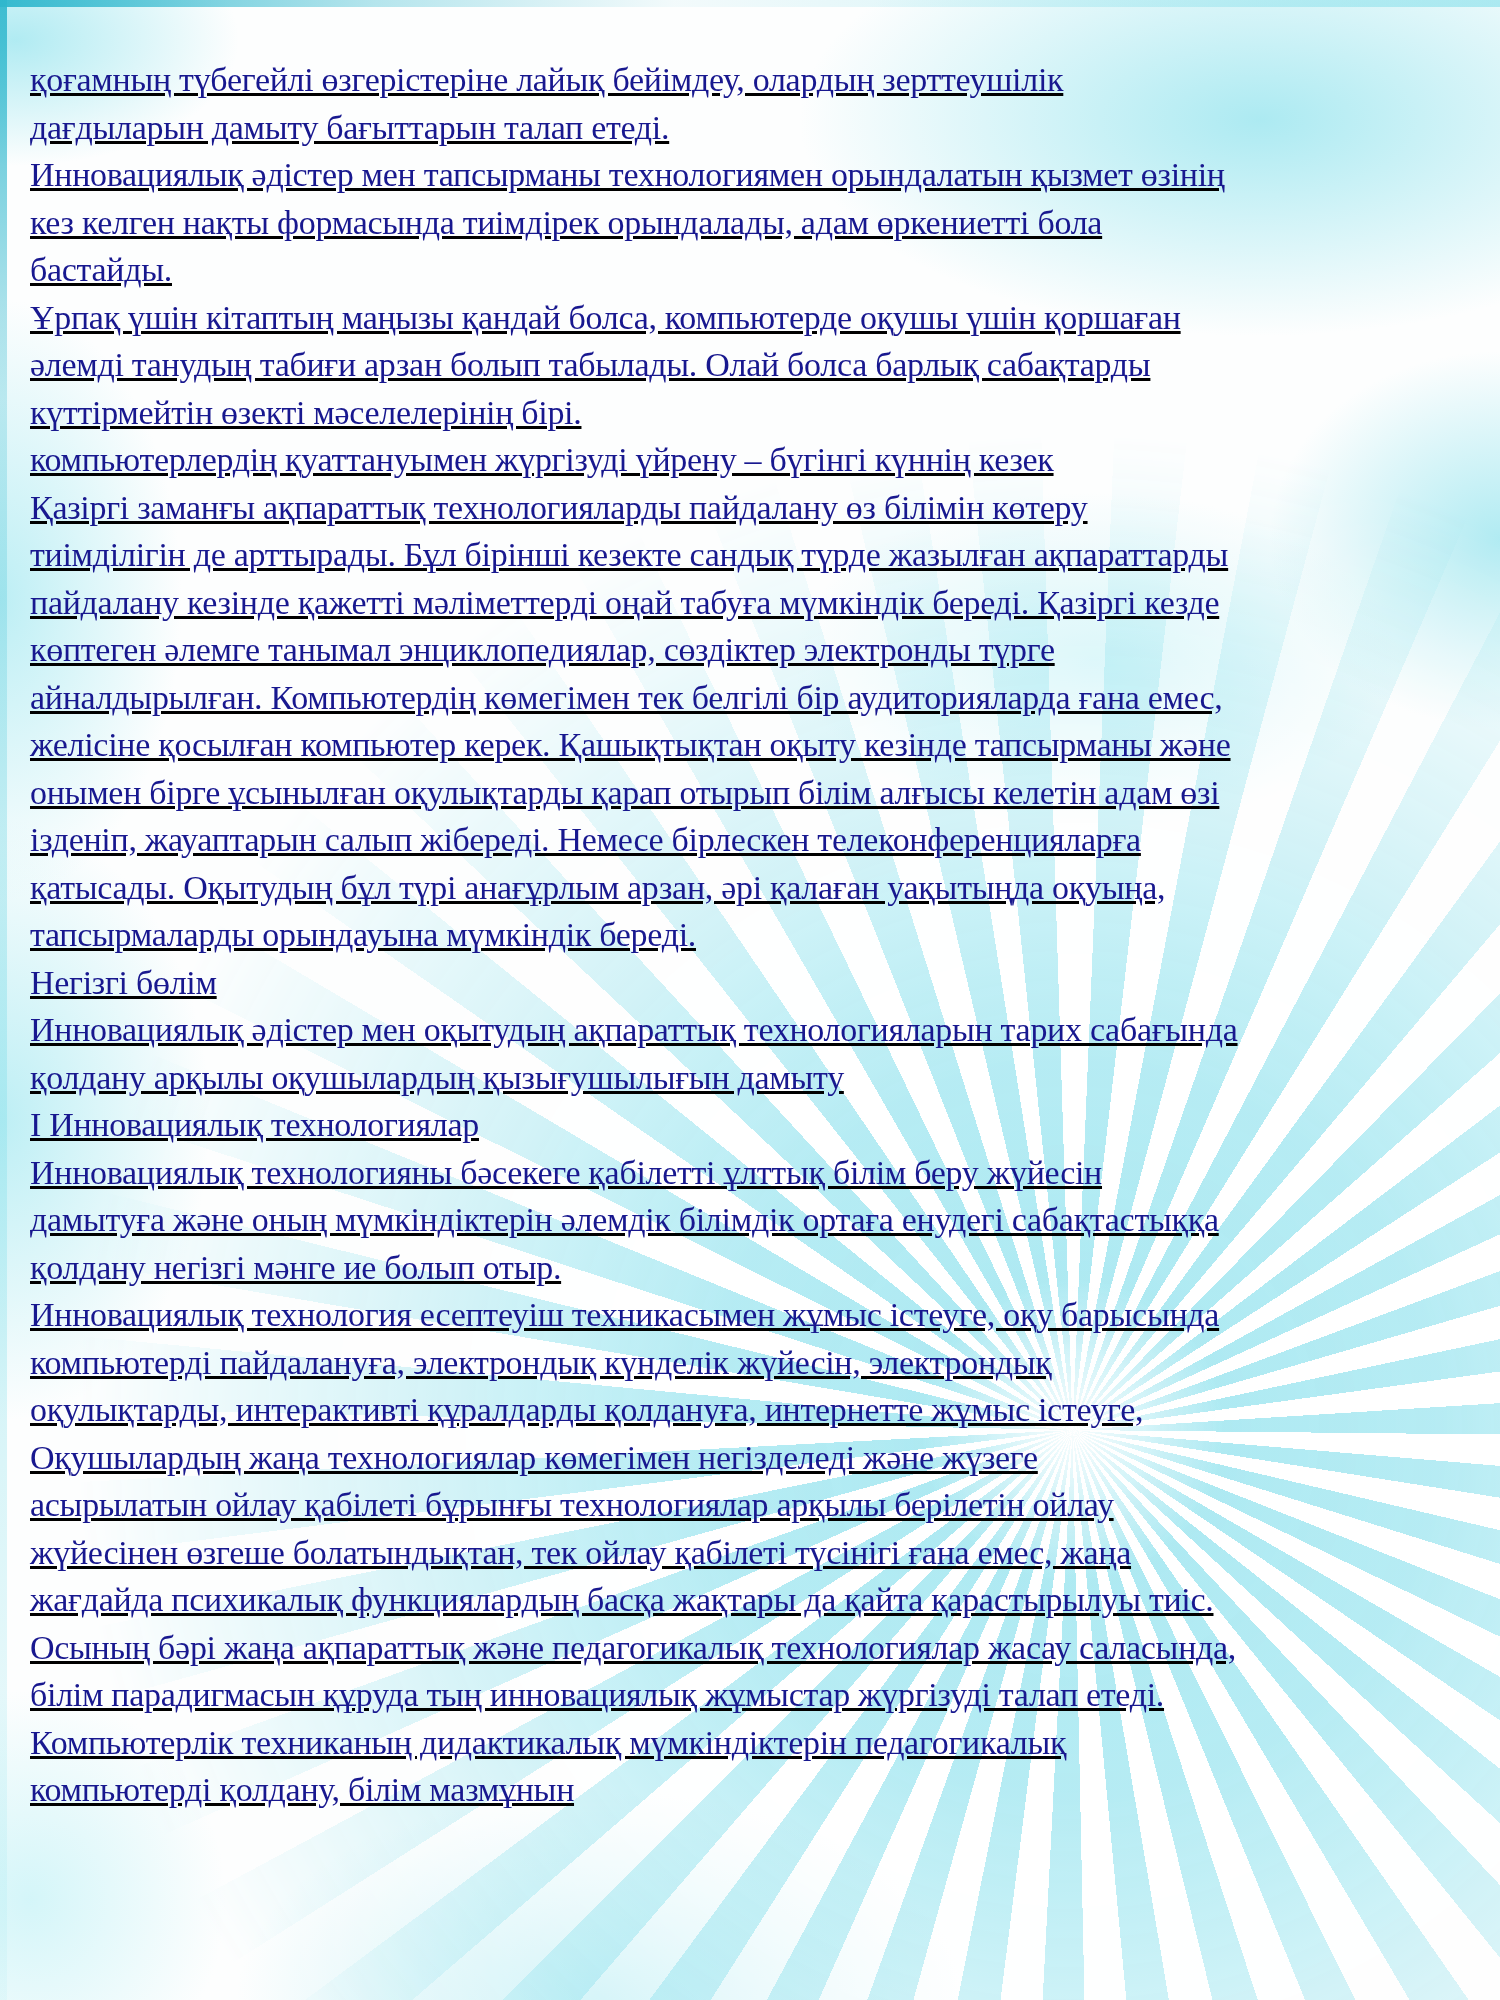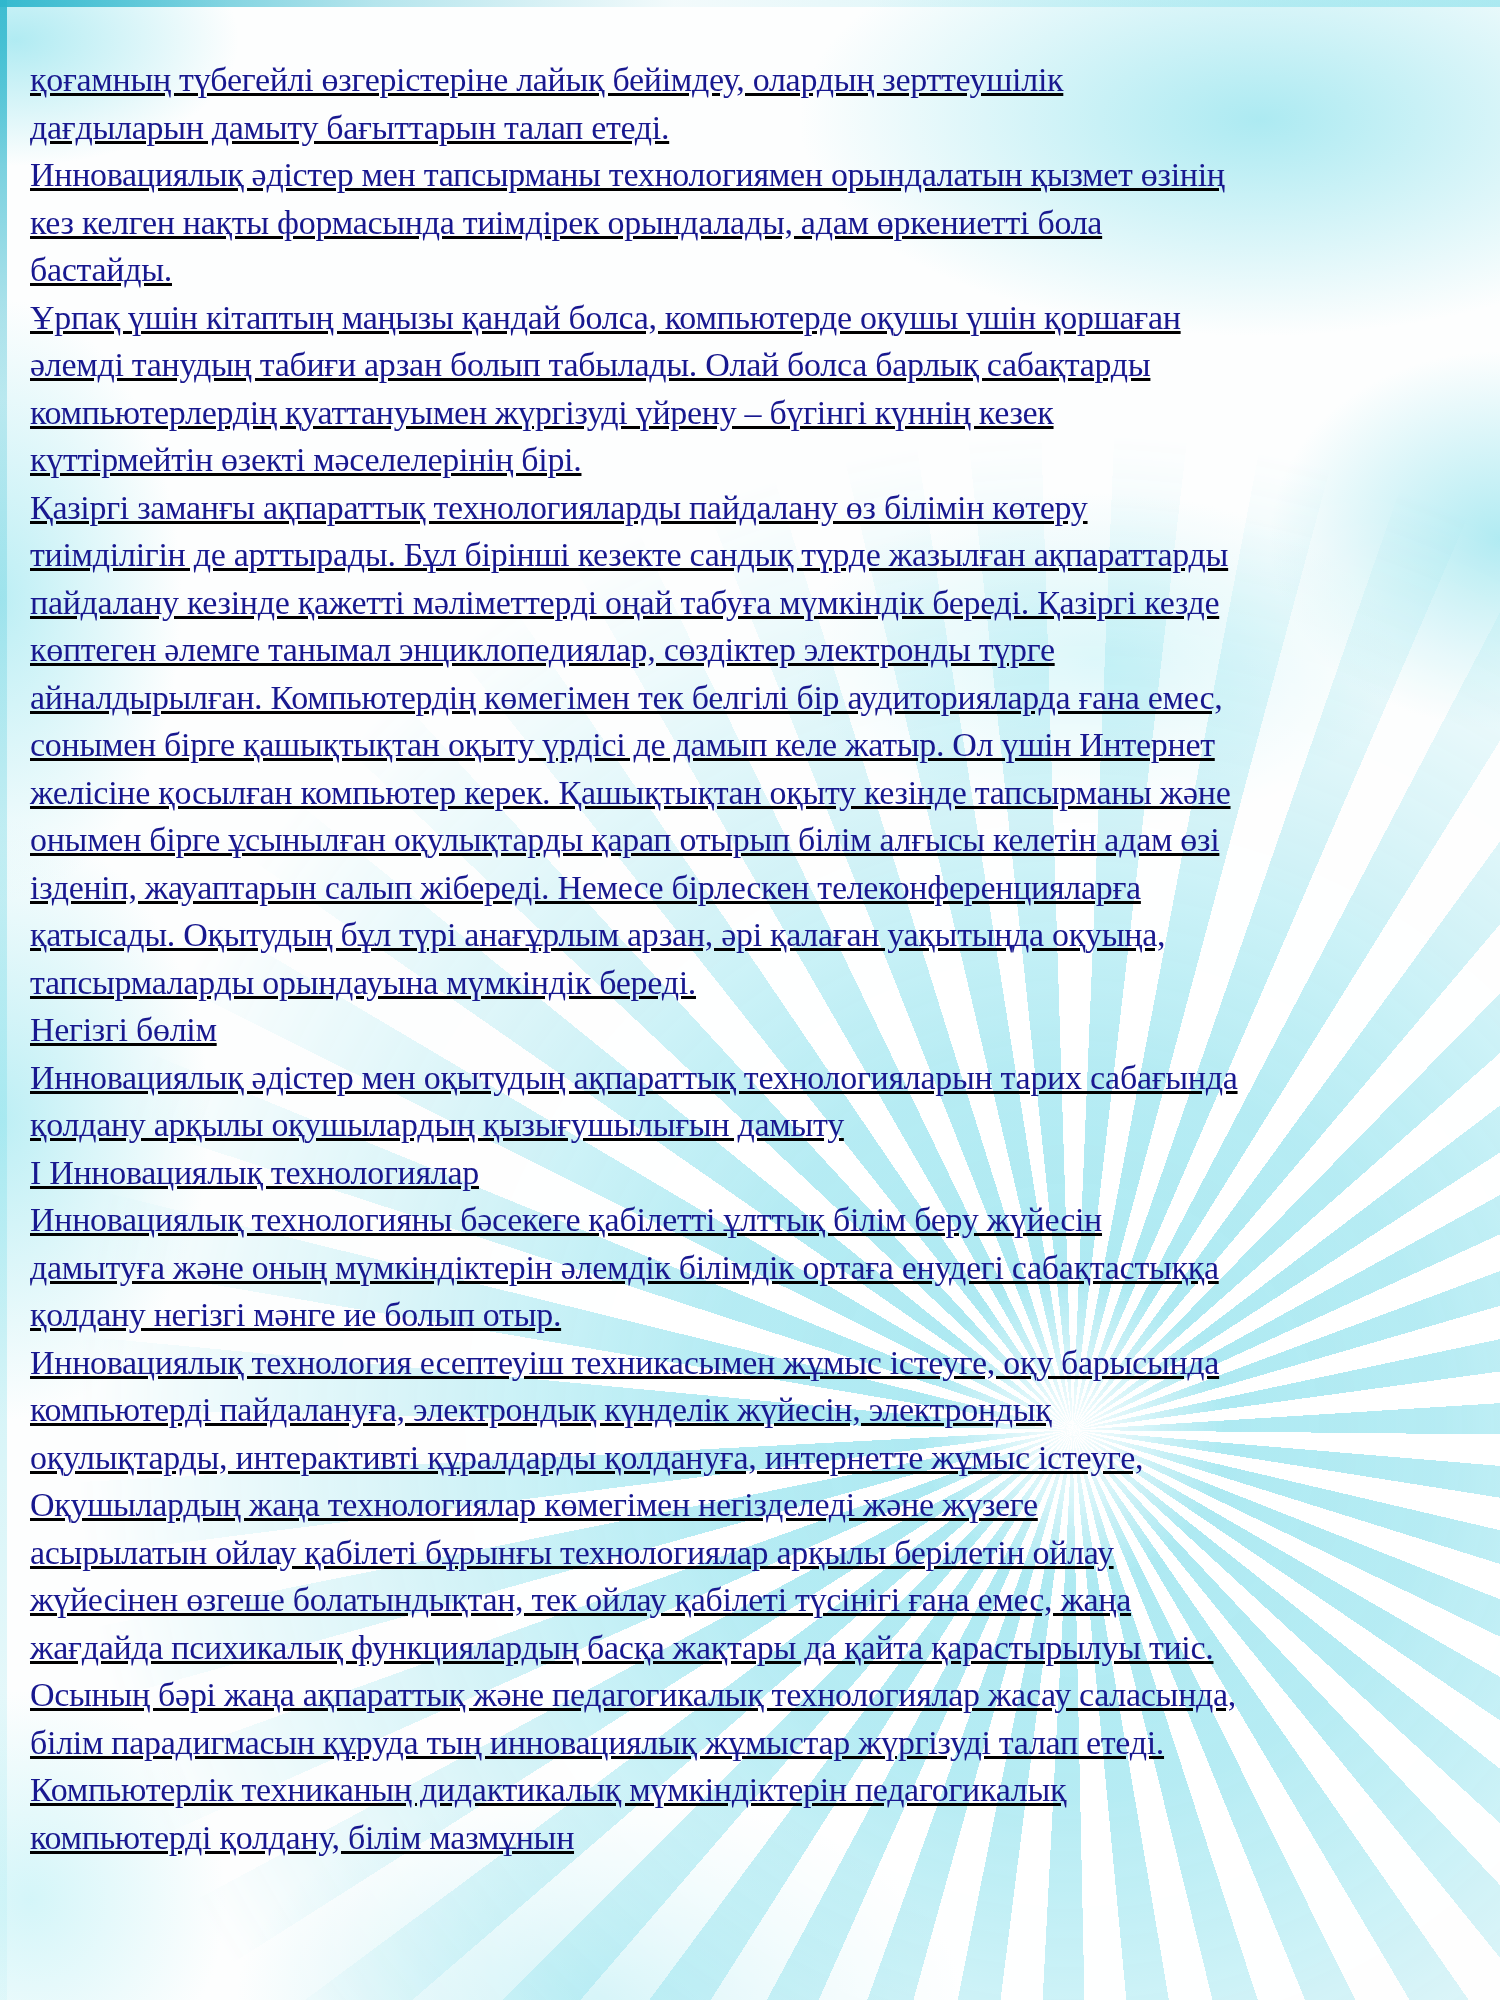--- a/index.html
+++ b/index.html
@@ -82,28 +82,27 @@
 <div class="border-left"></div>
 
 <div class="text-block" id="text-block">
     <div class="line">қоғамның түбегейлі өзгерістеріне лайық бейімдеу, олардың зерттеушілік</div>
     <div class="line">дағдыларын дамыту бағыттарын талап етеді.</div>
     <div class="line">Инновациялық әдістер мен тапсырманы технологиямен орындалатын қызмет өзінің</div>
     <div class="line">кез келген нақты формасында тиімдірек орындалады, адам өркениетті бола</div>
     <div class="line">бастайды.</div>
     <div class="line">Ұрпақ үшін кітаптың маңызы қандай болса, компьютерде оқушы үшін қоршаған</div>
     <div class="line">әлемді танудың табиғи арзан болып табылады. Олай болса барлық сабақтарды</div>
+    <div class="line">күттірмейтін өзекті мәселелерінің бірі.</div>
     <div class="line">компьютерлердің қуаттануымен жүргізуді үйрену – бүгінгі күннің кезек</div>
-    <div class="line">күттірмейтін өзекті мәселелерінің бірі.</div>
     <div class="line">Қазіргі заманғы ақпараттық технологияларды пайдалану өз білімін көтеру</div>
     <div class="line">тиімділігін де арттырады. Бұл бірінші кезекте сандық түрде жазылған ақпараттарды</div>
     <div class="line">пайдалану кезінде қажетті мәліметтерді оңай табуға мүмкіндік береді. Қазіргі кезде</div>
     <div class="line">көптеген әлемге танымал энциклопедиялар, сөздіктер электронды түрге</div>
     <div class="line">айналдырылған. Компьютердің көмегімен тек белгілі бір аудиторияларда ғана емес,</div>
-    <div class="line">сонымен бірге қашықтықтан оқыту үрдісі де дамып келе жатыр. Ол үшін Интернет</div>
     <div class="line">желісіне қосылған компьютер керек. Қашықтықтан оқыту кезінде тапсырманы және</div>
     <div class="line">онымен бірге ұсынылған оқулықтарды қарап отырып білім алғысы келетін адам өзі</div>
     <div class="line">ізденіп, жауаптарын салып жібереді. Немесе бірлескен телеконференцияларға</div>
     <div class="line">қатысады. Оқытудың бұл түрі анағұрлым арзан, әрі қалаған уақытыңда оқуыңа,</div>
     <div class="line">тапсырмаларды орындауына мүмкіндік береді.</div>
     <div class="line">Негізгі бөлім</div>
     <div class="line">Инновациялық әдістер мен оқытудың ақпараттық технологияларын тарих сабағында</div>
     <div class="line">қолдану арқылы оқушылардың қызығушылығын дамыту</div>
     <div class="line">І Инновациялық технологиялар</div>
     <div class="line">Инновациялық технологияны бәсекеге қабілетті ұлттық білім беру жүйесін</div>

